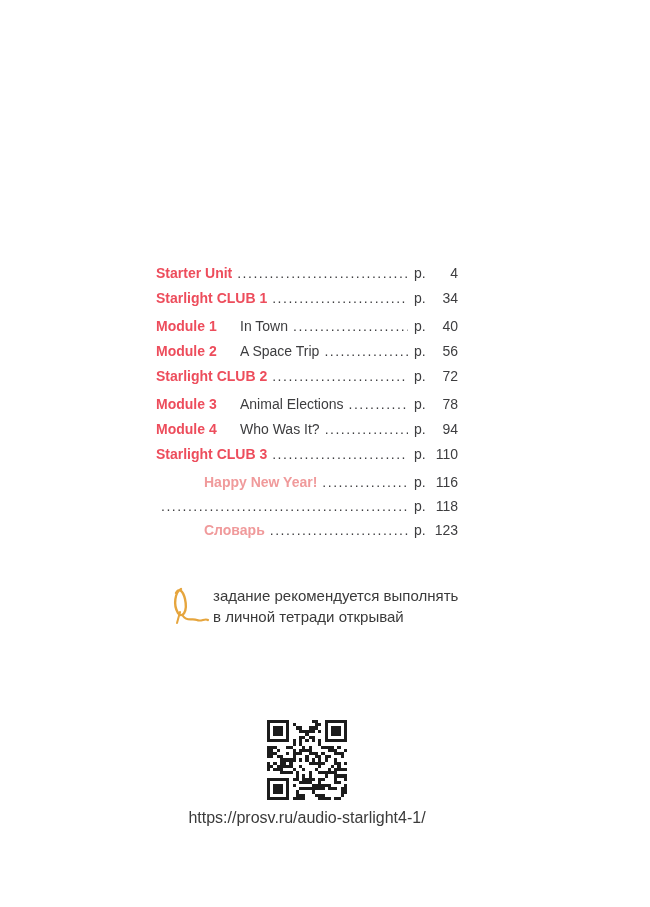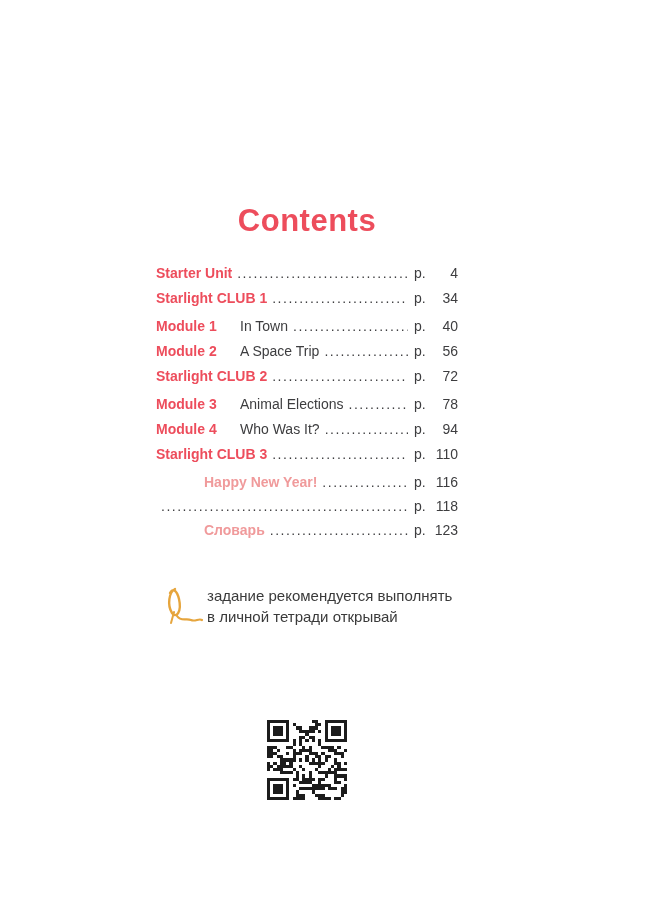--- a/index.html
+++ b/index.html
@@ -51,21 +51,21 @@
   .pcol{
     flex:none;
     width:44px;
     display:flex;
     justify-content:space-between;
     color:var(--text,#3d3d3f);
   }
 
   .note{
     top:582px;
-    left:156px;
+    left:162px;
     width:330px;
     display:flex;
     align-items:flex-start;
   }
   .note-icon{flex:none;width:48px;height:50px;margin-right:3px;}
   .note-text{
     margin-top:3px;
     font-size:15px;
     line-height:21px;
     color:#3a3a3a;
@@ -87,21 +87,20 @@
     text-align:center;
     font-size:16px;
     color:#3a3a3a;
   }
 </style>
 </head>
 <body>
 
 <div class="page" style="--bg: #ffffff; --accent: #ed4d5c; --accent-light: #f09a9b; --text: #3d3d3f;">
 
-  <div class="content-col title">Contents</div>
 
   <div class="content-col toc">
       <div class="toc-group">
         <div class="toc-row">
           <span class="toc-label">Starter Unit</span>
           <span class="dots">..........................................................................................</span>
           <span class="pcol">
             <span>p.</span>
             <span>4</span>
           </span>
@@ -512,14 +511,15 @@
         <rect x="11" y="24" width="1" height="1" fill="#1c1c1c"></rect>
         <rect x="16" y="24" width="1" height="1" fill="#1c1c1c"></rect>
         <rect x="17" y="24" width="1" height="1" fill="#1c1c1c"></rect>
         <rect x="18" y="24" width="1" height="1" fill="#1c1c1c"></rect>
         <rect x="19" y="24" width="1" height="1" fill="#1c1c1c"></rect>
         <rect x="21" y="24" width="1" height="1" fill="#1c1c1c"></rect>
         <rect x="22" y="24" width="1" height="1" fill="#1c1c1c"></rect>
       </svg>
   </div>
 
+  <div class="content-col url">https://prosv.ru/audio-starlight4-1/</div>
 
 </div>
 
 </body></html>

